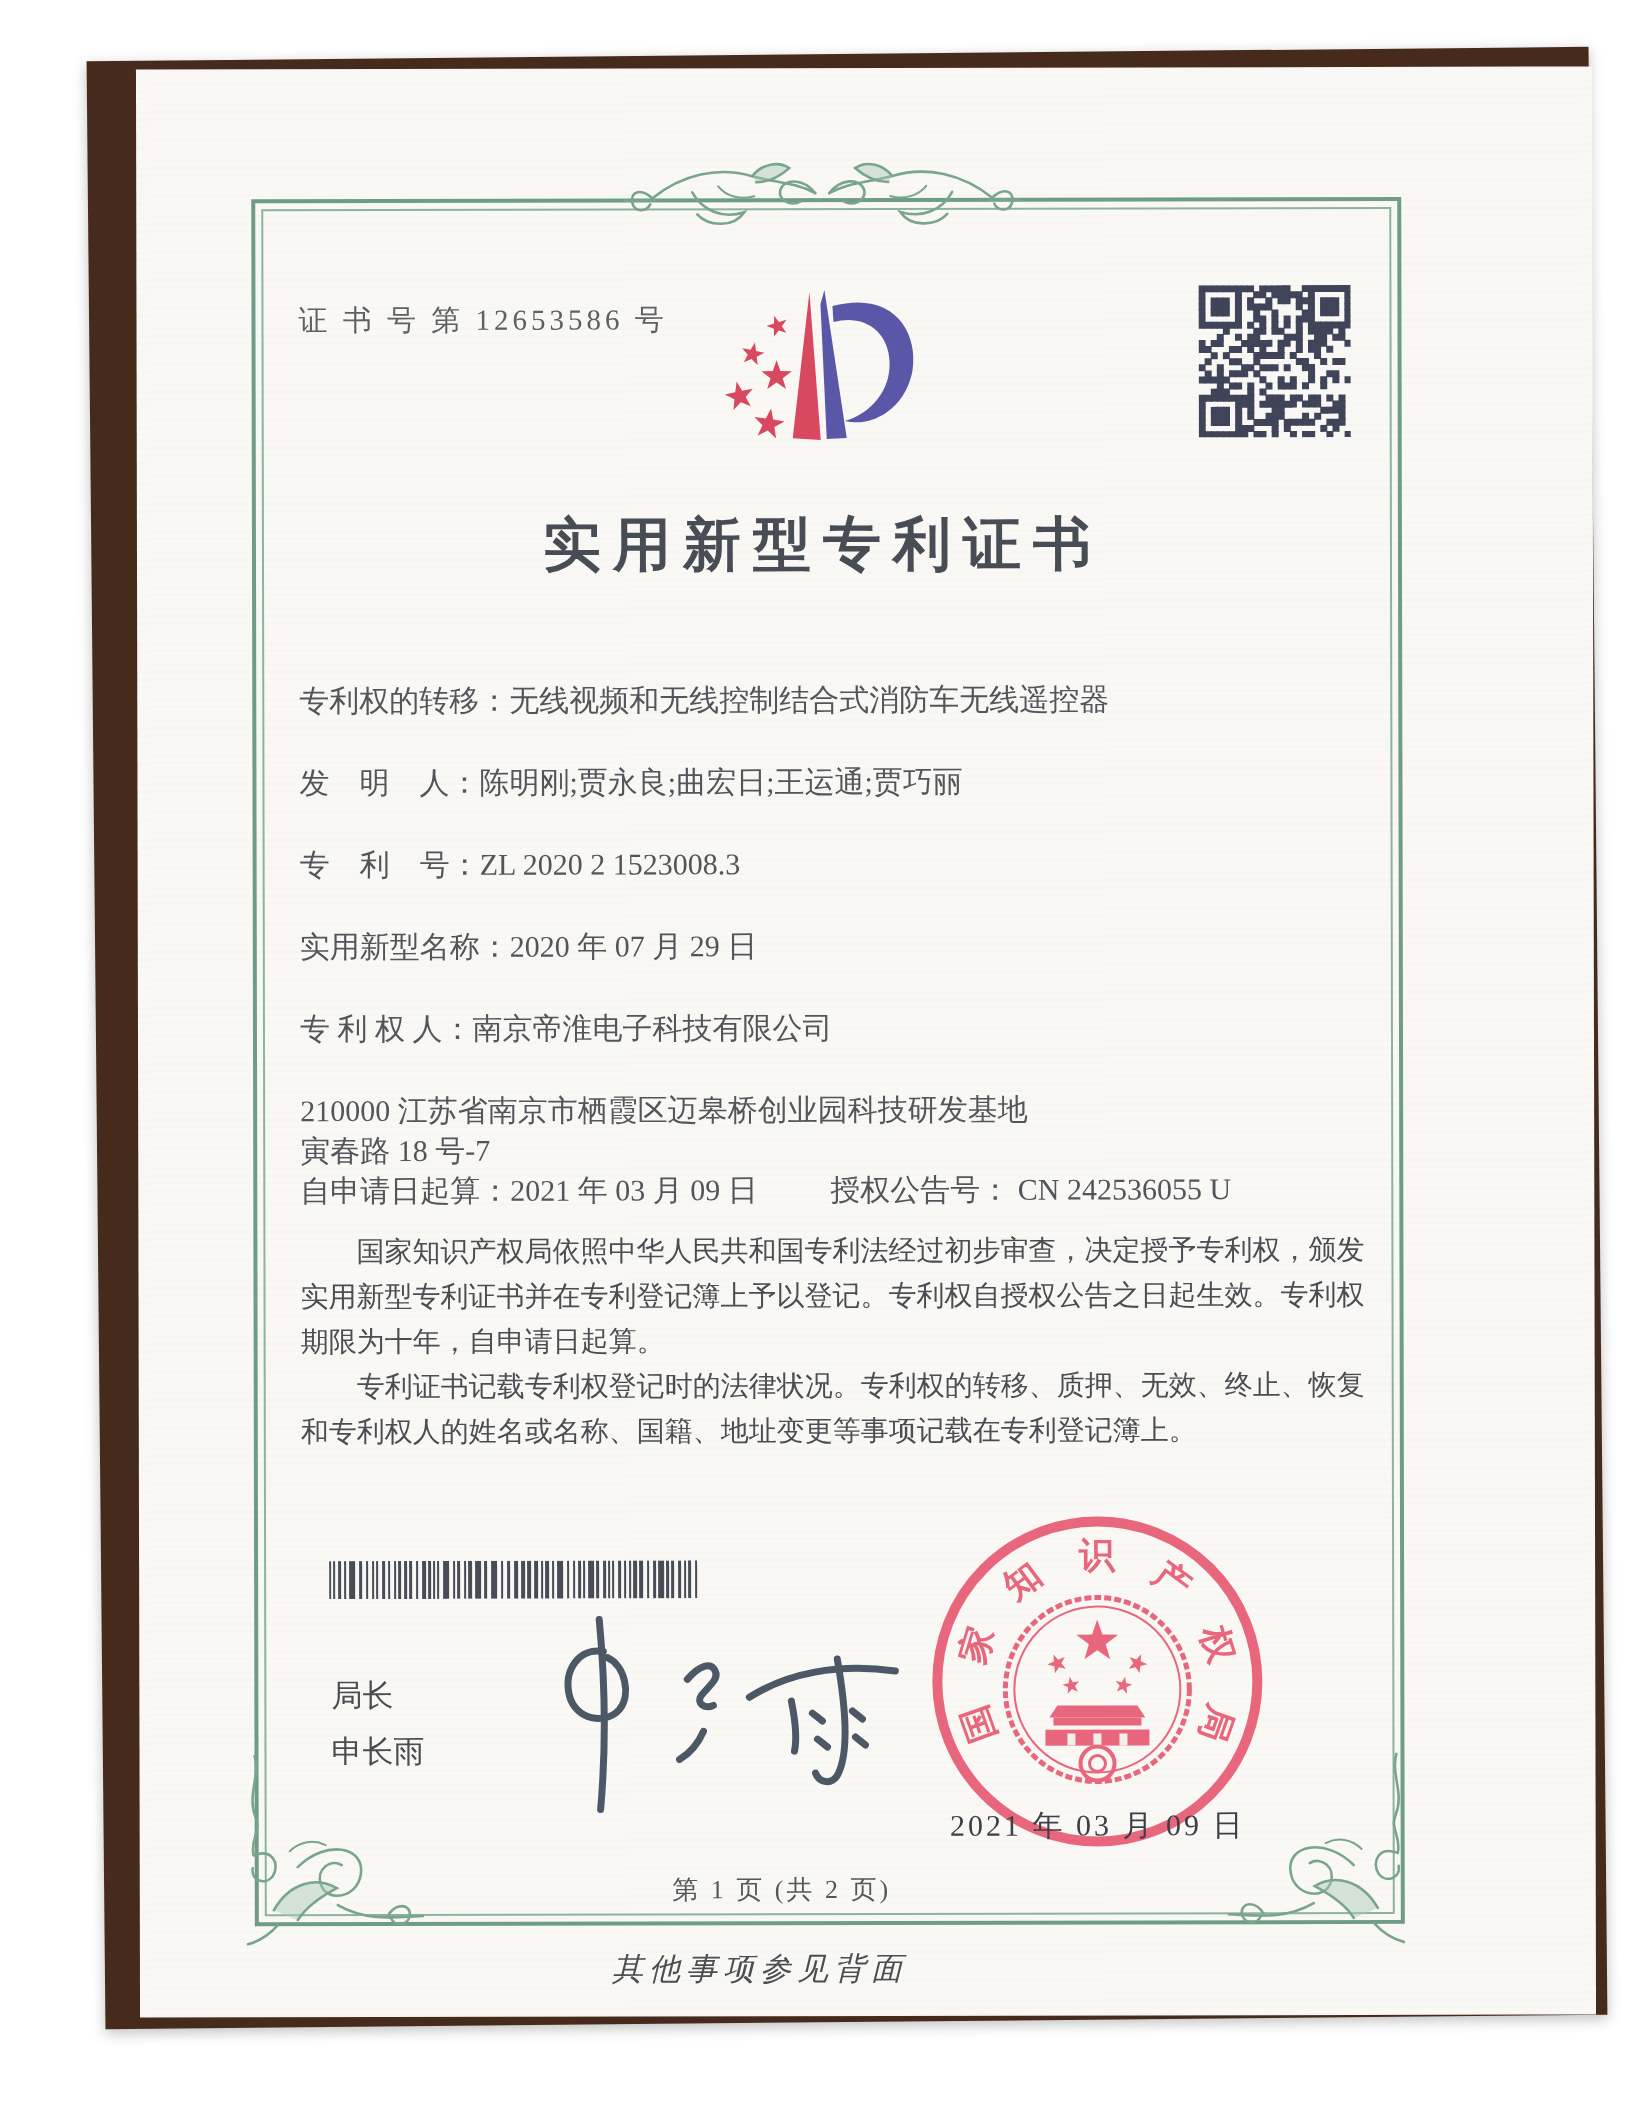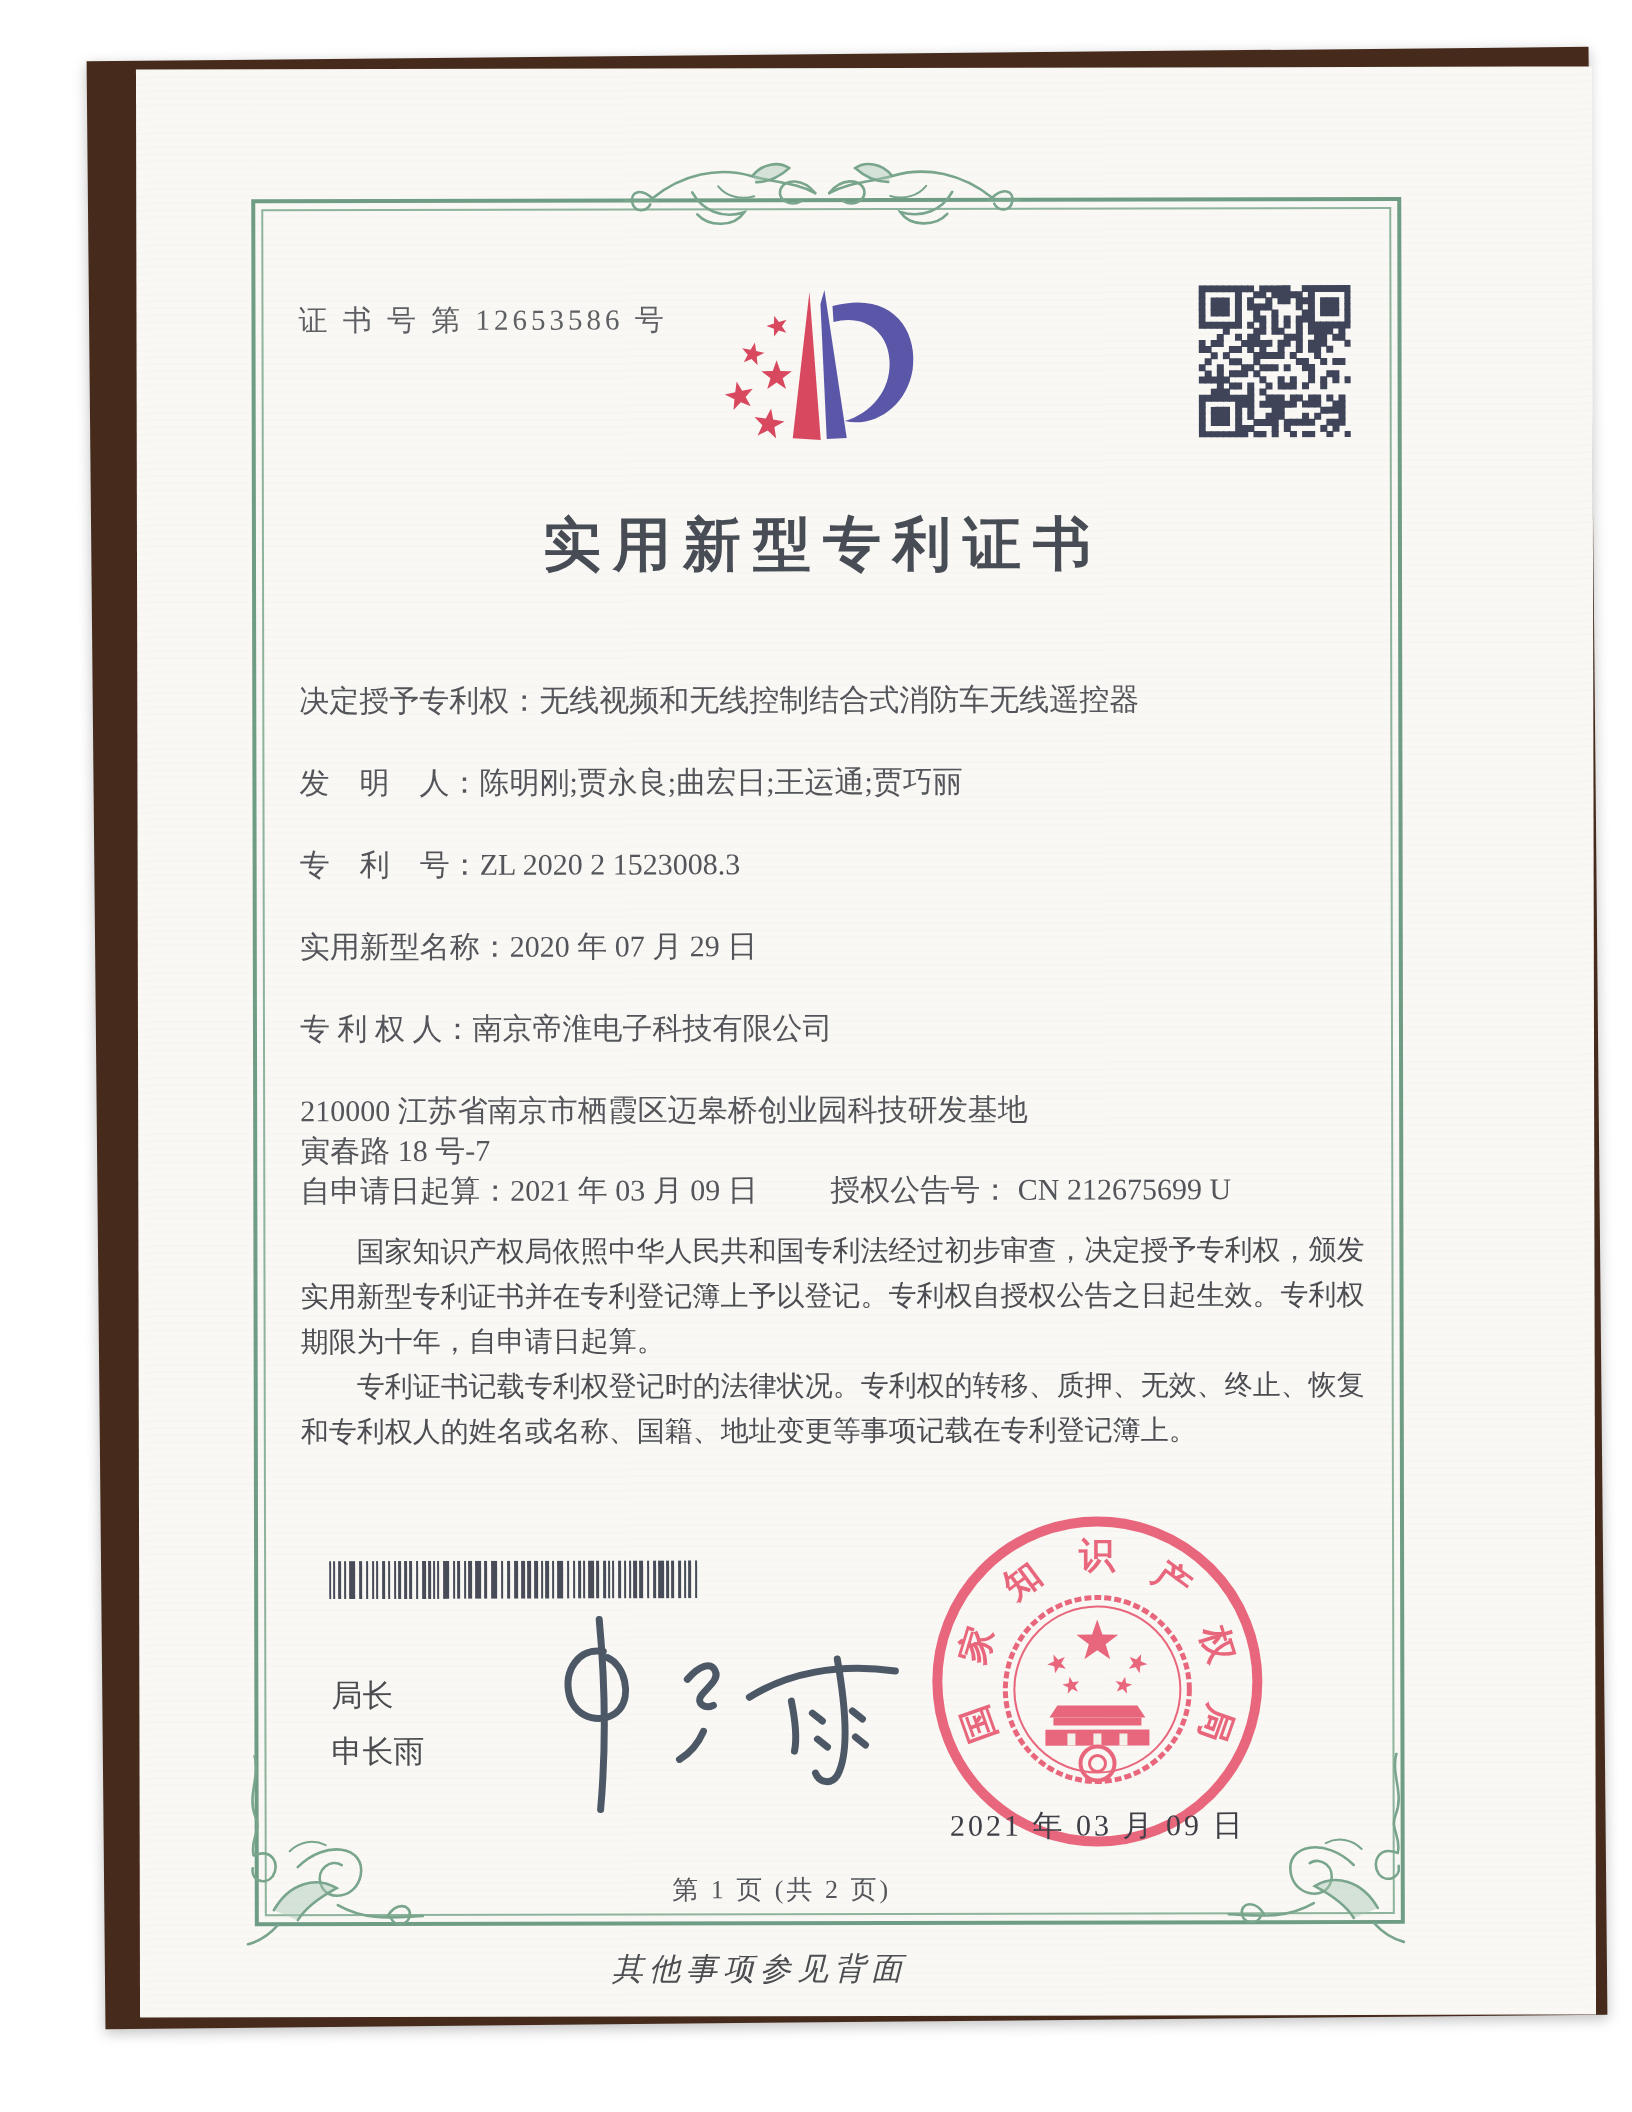--- a/index.html
+++ b/index.html
@@ -411,21 +411,21 @@
         <rect x="91.20" y="145.92" width="7" height="7" fill="#3f4458"></rect>
         <rect x="103.36" y="145.92" width="7" height="7" fill="#3f4458"></rect>
         <rect x="109.44" y="145.92" width="7" height="7" fill="#3f4458"></rect>
         <rect x="127.68" y="145.92" width="7" height="7" fill="#3f4458"></rect>
         <rect x="145.92" y="145.92" width="7" height="7" fill="#3f4458"></rect>
       </svg>
 
     <div class="title">实用新型专利证书</div>
 
     <div class="row" style="top:612px;">
-      <span class="lbl">决定授予专利权：</span>
+      <span class="lbl">专利权的转移：</span>
       <div class="val">
           <div>无线视频和无线控制结合式消防车无线遥控器</div>
         </div>
     </div>
     <div class="row" style="top:694px;">
       <span class="lbl">发　明　人：</span>
       <div class="val">
           <div>陈明刚;贾永良;曲宏日;王运通;贾巧丽</div>
         </div>
     </div>
@@ -452,21 +452,21 @@
         <div>210000 江苏省南京市栖霞区迈皋桥创业园科技研发基地</div>
         <div>寅春路 18 号-7</div>
       </div>
     </div>
 
     <div class="row" style="top:1102px;">
       <span class="lbl">自申请日起算：</span>
       <span>2021 年 03 月 09 日</span>
       <span class="grantpair2">
         <span class="lbl">授权公告号：</span>
-        <span>CN 212675699 U</span>
+        <span>CN 242536055 U</span>
       </span>
     </div>
 
     <div class="paras">
       <p>国家知识产权局依照中华人民共和国专利法经过初步审查，决定授予专利权，颁发实用新型专利证书并在专利登记簿上予以登记。专利权自授权公告之日起生效。专利权期限为十年，自申请日起算。</p>
       <p>专利证书记载专利权登记时的法律状况。专利权的转移、质押、无效、终止、恢复和专利权人的姓名或名称、国籍、地址变更等事项记载在专利登记簿上。</p>
     </div>
 
     <svg class="barcode" id="barcode-svg" width="372" height="38" viewBox="0 0 372 38">
         <rect x="0" y="0" width="2" height="38" fill="#474c58"></rect>

